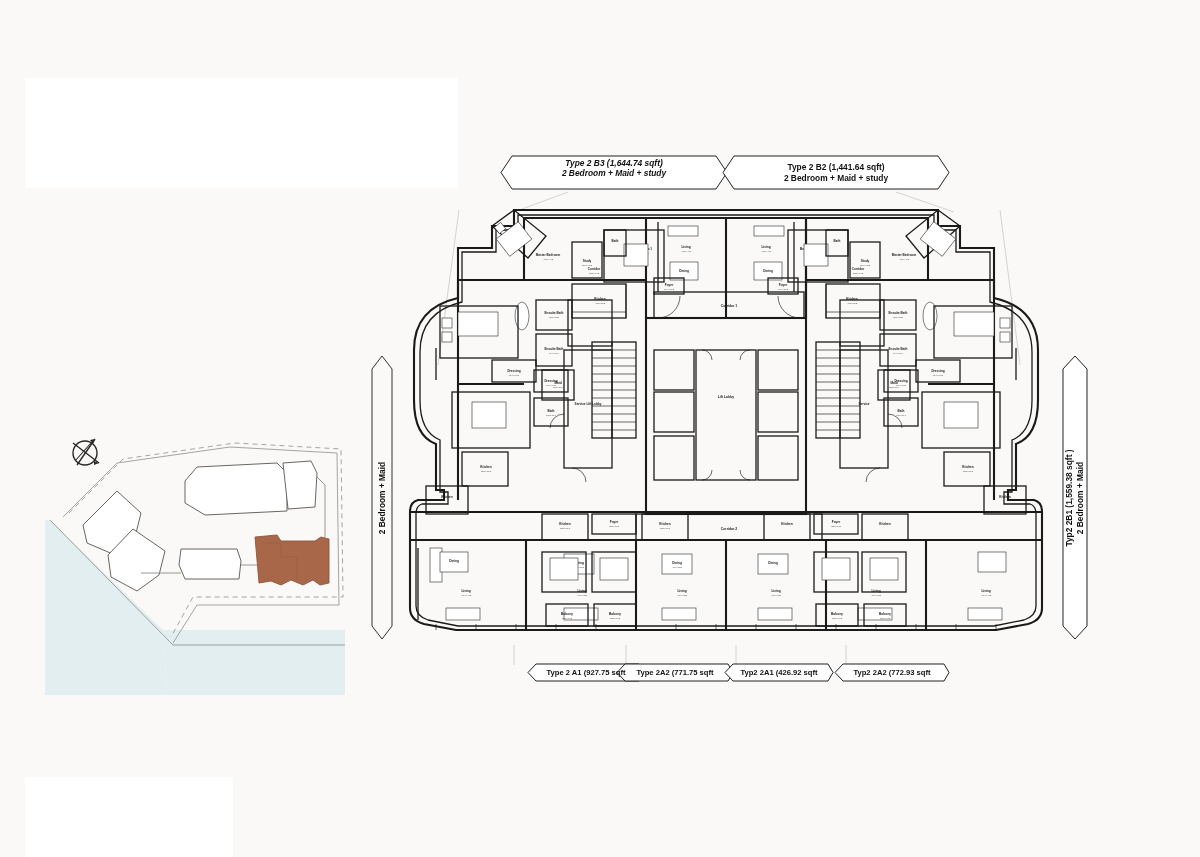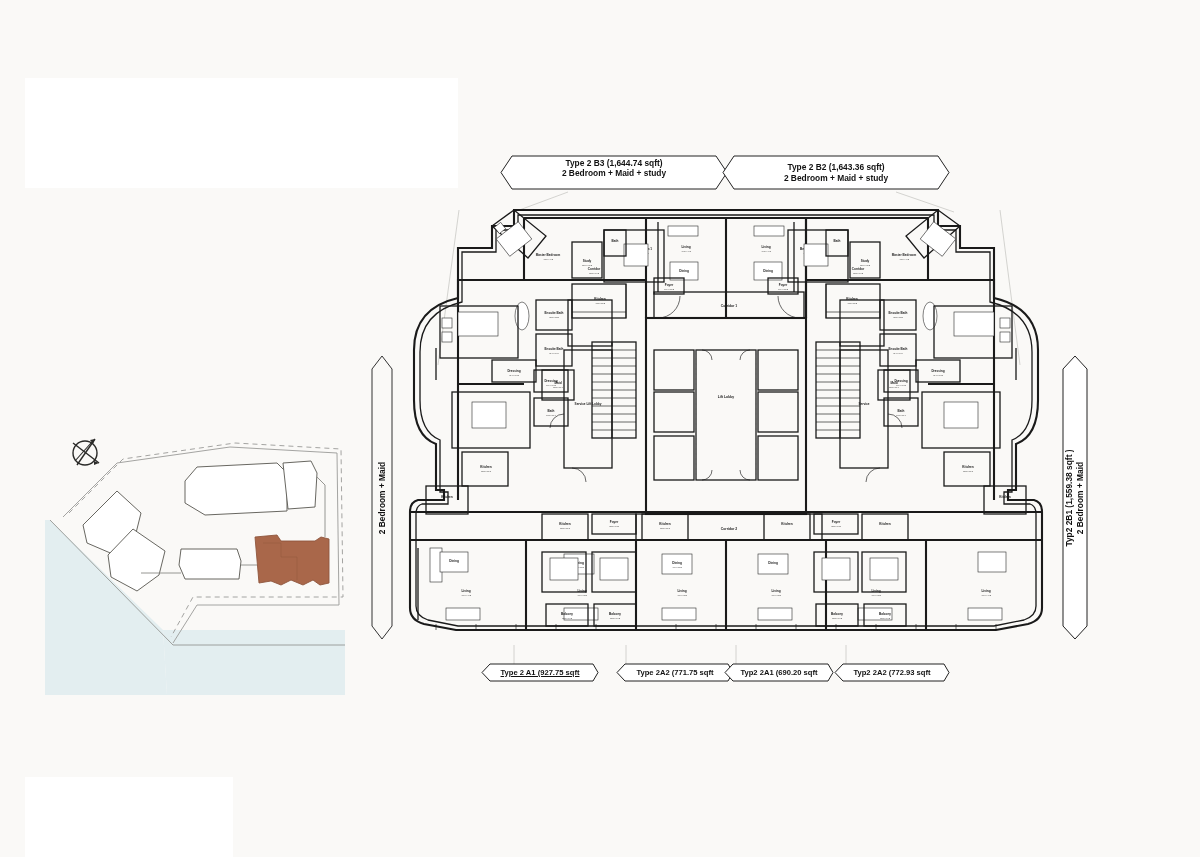--- a/index.html
+++ b/index.html
@@ -24,25 +24,25 @@
   
   #floorplan{position:absolute;left:396px;top:200px;width:660px;height:450px;}
   #floorplan svg{width:100%;height:100%;display:block;}
 
   
   .tag{position:absolute;display:flex;align-items:center;justify-content:center;
        text-align:center;font-weight:bold;color:#111;line-height:1.25;}
   .tag .tag-svg{position:absolute;inset:0;}
   .tag .tag-txt{position:relative;z-index:2;padding:0 16px;}
 
-  #tag-b3{left:500px;top:155px;width:228px;height:26px;font-size:8.4px;}
+  #tag-b3{left:500px;top:155px;width:228px;height:26px;font-size:8.4px;font-style:italic;}
   #tag-b2{left:722px;top:155px;width:228px;height:35px;font-size:8.4px;}
 
   .tag-bottom{height:19px;font-size:7.6px;}
-  #tag-a1   {left:481px;top:663px;width:118px;text-decoration:underline;}
+  #tag-a1   {left:527px;top:663px;width:118px;}
   #tag-a2   {left:616px;top:663px;width:118px;}
   #tag-2a1  {left:724px;top:663px;width:110px;}
   #tag-2a2  {left:834px;top:663px;width:116px;}
 
   
   .tag-vert{position:absolute;}
   .tag-vert svg{position:absolute;inset:0;width:100%;height:100%;}
   .tag-vert .vtxt{
      position:absolute;left:50%;top:50%;
      transform:translate(-50%,-50%) rotate(-90deg);
@@ -501,42 +501,42 @@
       <div>Type 2 B3 (1,644.74 sqft)</div>
       <div>2 Bedroom + Maid + study</div>
     </div>
   </div>
 
   <div class="tag" id="tag-b2">
     <svg class="tag-svg" viewBox="0 0 228 35" preserveAspectRatio="none">
       <polygon points="12,1 216,1 227,17.5 216,34 12,34 1,17.5" fill="#ffffff" stroke="#222" stroke-width="1"></polygon>
     </svg>
     <div class="tag-txt">
-      <div>Type 2 B2 (1,643.36 sqft)</div>
+      <div>Type 2 B2 (1,441.64 sqft)</div>
       <div>2 Bedroom + Maid + study</div>
     </div>
   </div>
 
   <div class="tag tag-bottom" id="tag-a1">
     <svg class="tag-svg" viewBox="0 0 118 19" preserveAspectRatio="none">
       <polygon points="9,1 112,1 117,9.5 112,18 9,18 1,9.5" fill="#ffffff" stroke="#222" stroke-width="1"></polygon>
     </svg>
     <span class="tag-txt">Type 2 A1 (927.75 sqft</span>
   </div>
   <div class="tag tag-bottom" id="tag-a2">
     <svg class="tag-svg" viewBox="0 0 118 19" preserveAspectRatio="none">
       <polygon points="9,1 112,1 117,9.5 112,18 9,18 1,9.5" fill="#ffffff" stroke="#222" stroke-width="1"></polygon>
     </svg>
     <span class="tag-txt">Type 2A2 (771.75 sqft</span>
   </div>
   <div class="tag tag-bottom" id="tag-2a1">
     <svg class="tag-svg" viewBox="0 0 110 19" preserveAspectRatio="none">
       <polygon points="9,1 104,1 109,9.5 104,18 9,18 1,9.5" fill="#ffffff" stroke="#222" stroke-width="1"></polygon>
     </svg>
-    <span class="tag-txt">Typ2 2A1 (690.20 sqft</span>
+    <span class="tag-txt">Typ2 2A1 (426.92 sqft</span>
   </div>
   <div class="tag tag-bottom" id="tag-2a2">
     <svg class="tag-svg" viewBox="0 0 116 19" preserveAspectRatio="none">
       <polygon points="9,1 110,1 115,9.5 110,18 9,18 1,9.5" fill="#ffffff" stroke="#222" stroke-width="1"></polygon>
     </svg>
     <span class="tag-txt">Typ2 2A2 (772.93 sqft</span>
   </div>
 
   <div class="tag-vert" id="tag-left">
     <svg viewBox="0 0 22 285" preserveAspectRatio="none">

